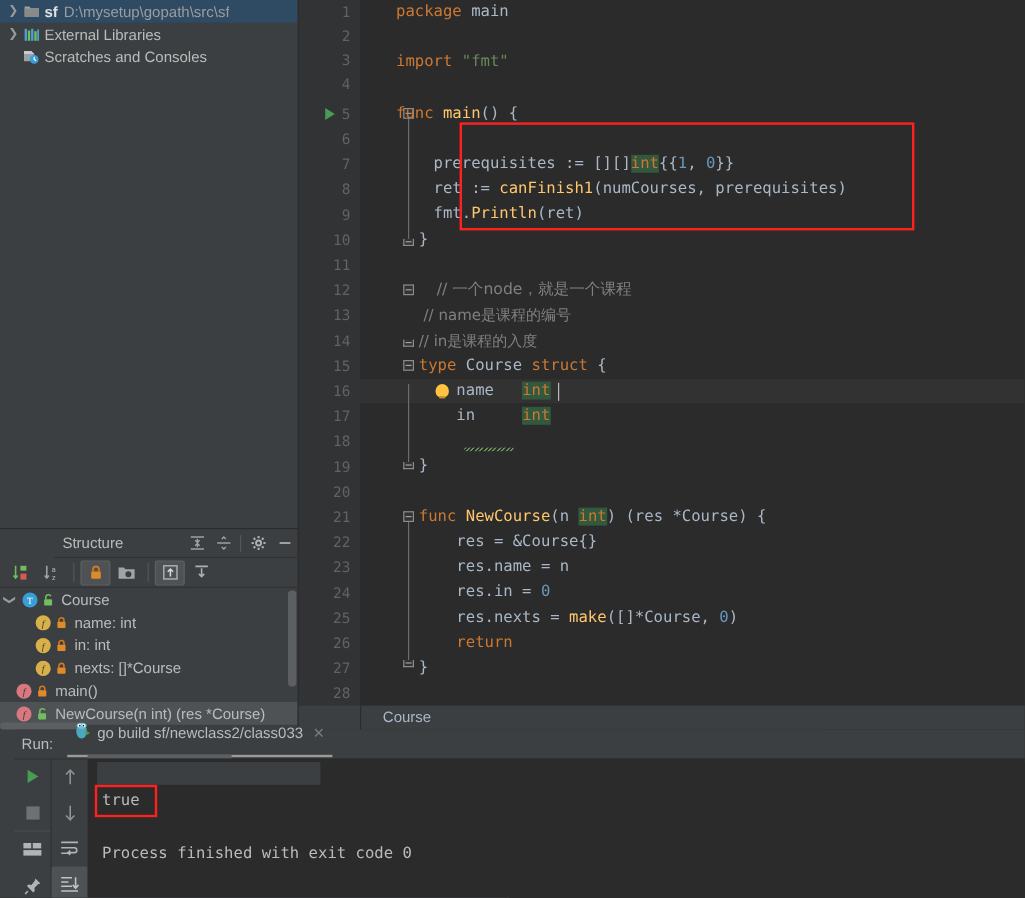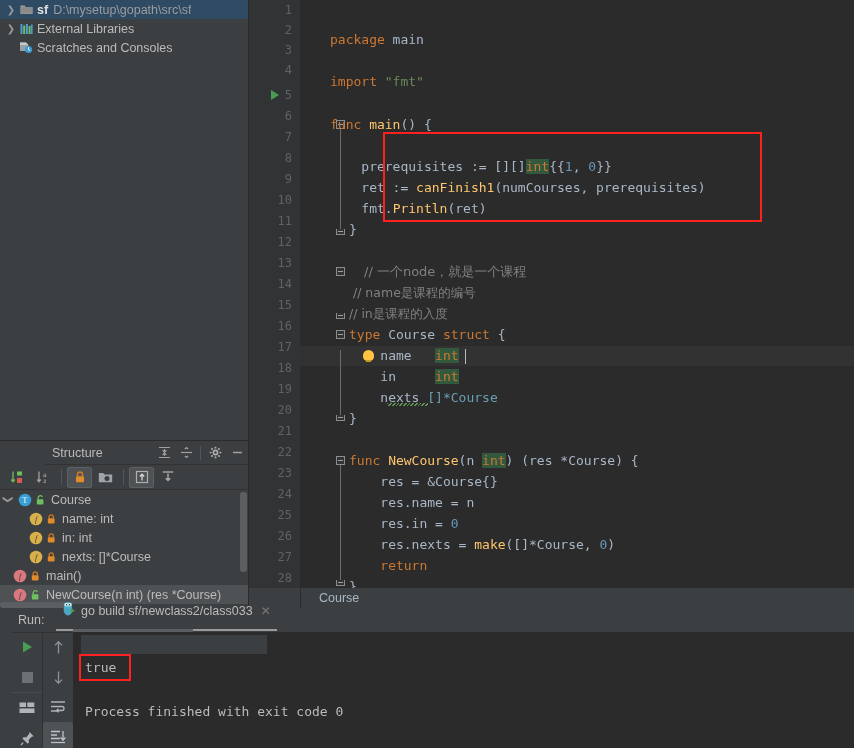--- a/index.html
+++ b/index.html
@@ -72,21 +72,21 @@
 
   
   #editor-area{
     position:absolute;left:249px;top:0;width:605px;height:608px;
     background:#2b2b2b;overflow:hidden;
   }
   #gutter{
     position:absolute;left:0;top:0;width:51px;height:608px;background:#313335;
   }
   #code-area{
-    position:absolute;left:51px;top:0;right:0;height:608px;background:#2b2b2b;margin-top:30px;
+    position:absolute;left:51px;top:0;right:0;height:608px;background:#2b2b2b;
   }
   .ln{
     position:absolute;right:8px;width:46px;text-align:right;
     font-family:"DejaVu Sans Mono", monospace;font-size:12px;color:#606366;line-height:20px;height:20px;
   }
   .codeline{
     position:absolute;left:0;height:20px;line-height:20px;white-space:pre;
     font-family:"DejaVu Sans Mono", monospace;font-size:13px;
   }
   .cur-line-hl{position:absolute;left:0;width:605px;height:20px;background:#323232;}
@@ -448,21 +448,20 @@
       <div class="codeline" style="top:190px;left:49px;"><span class="id">}</span></div>
 
       <div class="codeline" style="top:232px;left:64px;font-family:'DejaVu Sans',sans-serif;font-size:13px;"><span class="cmt">// 一个node，就是一个课程</span></div>
       <div class="codeline" style="top:253px;left:49px;font-family:'DejaVu Sans',sans-serif;font-size:12.5px;"><span class="cmt"> // name是课程的编号</span></div>
       <div class="codeline" style="top:274px;left:49px;font-family:'DejaVu Sans',sans-serif;font-size:12.5px;"><span class="cmt">// in是课程的入度</span></div>
 
       <div class="codeline" style="top:295px;left:49px;"><span class="kw">type</span><span class="id"> Course </span><span class="kw">struct</span><span class="id"> {</span></div>
       <div class="codeline" style="top:316px;left:49px;"><span class="id">    name</span><span class="id">&nbsp;&nbsp;&nbsp;</span><span class="hl-int">int</span></div>
       <div class="caret" style="top:319px;left:165px;"></div>
       <div class="codeline" style="top:337px;left:49px;"><span class="id">    in</span><span class="id">&nbsp;&nbsp;&nbsp;&nbsp;&nbsp;</span><span class="hl-int">int</span></div>
-      <div class="codeline" style="top:358px;left:49px;"><span class="id">    nexts</span><span class="pkgtype"> []*Course</span></div>
       <div class="squiggle" style="top:373px;left:87px;width:41px;"></div>
       <div class="codeline" style="top:379px;left:49px;"><span class="id">}</span></div>
 
       <div class="codeline" style="top:421px;left:49px;"><span class="kw">func</span><span class="fn"> NewCourse</span><span class="id">(n </span><span class="hl-int">int</span><span class="id">) (res *Course) {</span></div>
       <div class="codeline" style="top:442px;left:49px;"><span class="id">    res = &amp;Course{}</span></div>
       <div class="codeline" style="top:463px;left:49px;"><span class="id">    res.name = n</span></div>
       <div class="codeline" style="top:484px;left:49px;"><span class="id">    res.in = </span><span class="num">0</span></div>
       <div class="codeline" style="top:505px;left:49px;"><span class="id">    res.nexts = </span><span class="fn">make</span><span class="id">([]*Course, </span><span class="num">0</span><span class="id">)</span></div>
       <div class="codeline" style="top:526px;left:49px;"><span class="kw">    return</span></div>
       <div class="codeline" style="top:547px;left:49px;"><span class="id">}</span></div>

